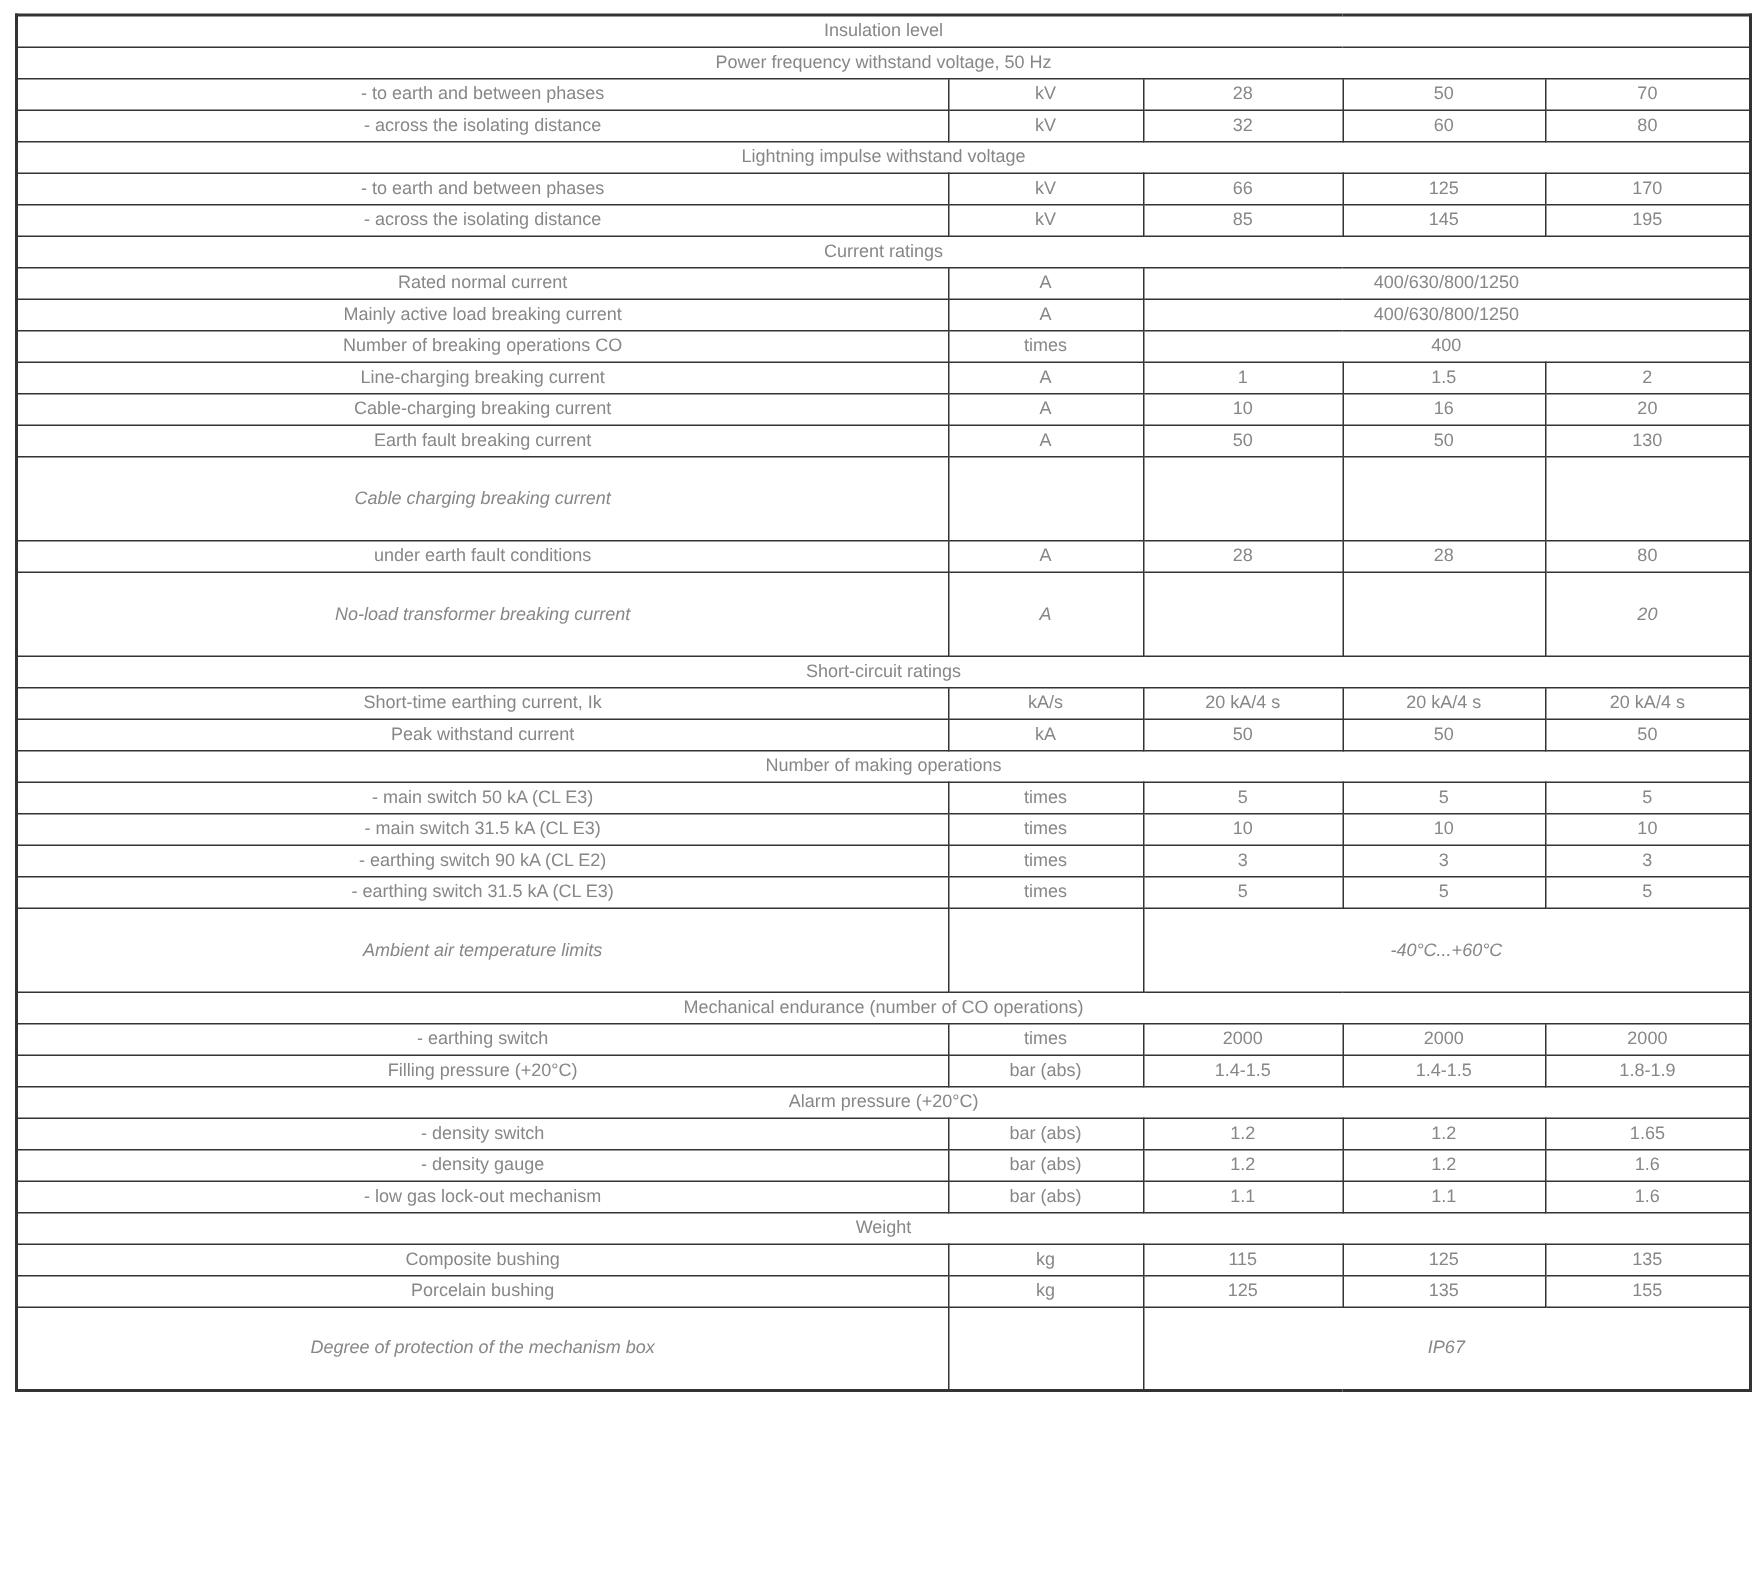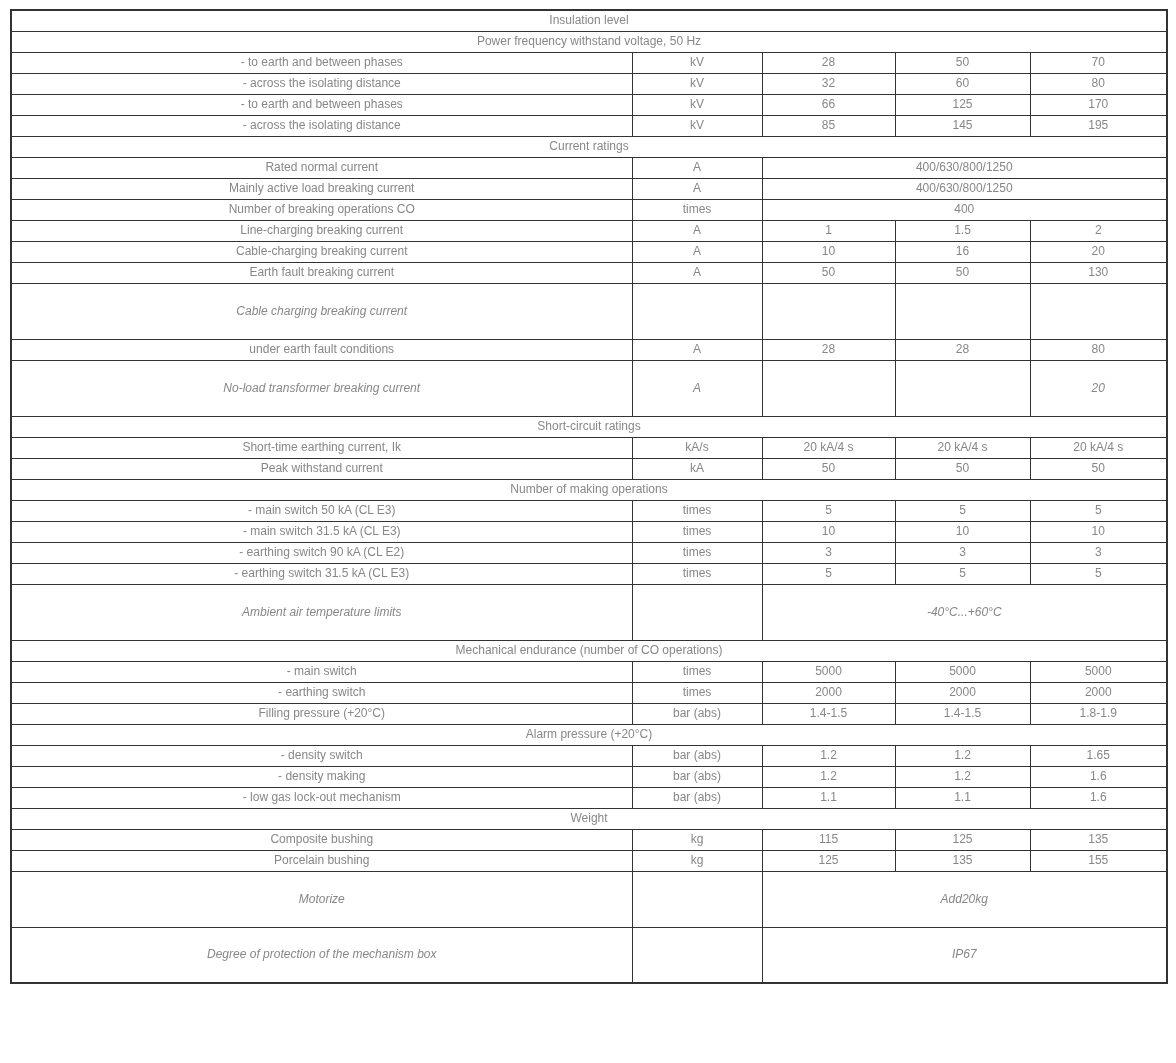--- a/index.html
+++ b/index.html
@@ -66,20 +66,23 @@
           <td>70</td>
         </tr>
         <tr class="row-standard">
           <td>- across the isolating distance</td>
           <td>kV</td>
           <td>32</td>
           <td>60</td>
           <td>80</td>
         </tr>
         <tr class="row-standard">
+          <td colspan="5">Lightning impulse withstand voltage</td>
+        </tr>
+        <tr class="row-standard">
           <td>- to earth and between phases</td>
           <td>kV</td>
           <td>66</td>
           <td>125</td>
           <td>170</td>
         </tr>
         <tr class="row-standard">
           <td>- across the isolating distance</td>
           <td>kV</td>
           <td>85</td>
@@ -196,27 +199,20 @@
         </tr>
         <tr class="row-tall">
           <td>Ambient air temperature limits</td>
           <td></td>
           <td colspan="3">-40°C...+60°C</td>
         </tr>
         <tr class="row-standard">
           <td colspan="5">Mechanical endurance (number of CO operations)</td>
         </tr>
         <tr class="row-standard">
-          <td>- main switch</td>
-          <td>times</td>
-          <td>5000</td>
-          <td>5000</td>
-          <td>5000</td>
-        </tr>
-        <tr class="row-standard">
           <td>- earthing switch</td>
           <td>times</td>
           <td>2000</td>
           <td>2000</td>
           <td>2000</td>
         </tr>
         <tr class="row-standard">
           <td>Filling pressure (+20°C)</td>
           <td>bar (abs)</td>
           <td>1.4-1.5</td>
@@ -227,21 +223,21 @@
           <td colspan="5">Alarm pressure (+20°C)</td>
         </tr>
         <tr class="row-standard">
           <td>- density switch</td>
           <td>bar (abs)</td>
           <td>1.2</td>
           <td>1.2</td>
           <td>1.65</td>
         </tr>
         <tr class="row-standard">
-          <td>- density making</td>
+          <td>- density gauge</td>
           <td>bar (abs)</td>
           <td>1.2</td>
           <td>1.2</td>
           <td>1.6</td>
         </tr>
         <tr class="row-standard">
           <td>- low gas lock-out mechanism</td>
           <td>bar (abs)</td>
           <td>1.1</td>
           <td>1.1</td>
@@ -258,24 +254,19 @@
           <td>135</td>
         </tr>
         <tr class="row-standard">
           <td>Porcelain bushing</td>
           <td>kg</td>
           <td>125</td>
           <td>135</td>
           <td>155</td>
         </tr>
         <tr class="row-tall">
-          <td>Motorize</td>
-          <td></td>
-          <td colspan="3">Add20kg</td>
-        </tr>
-        <tr class="row-tall">
           <td>Degree of protection of the mechanism box</td>
           <td></td>
           <td colspan="3">IP67</td>
         </tr>
       </tbody>
   </table>
 </div>
 
 </body></html>

